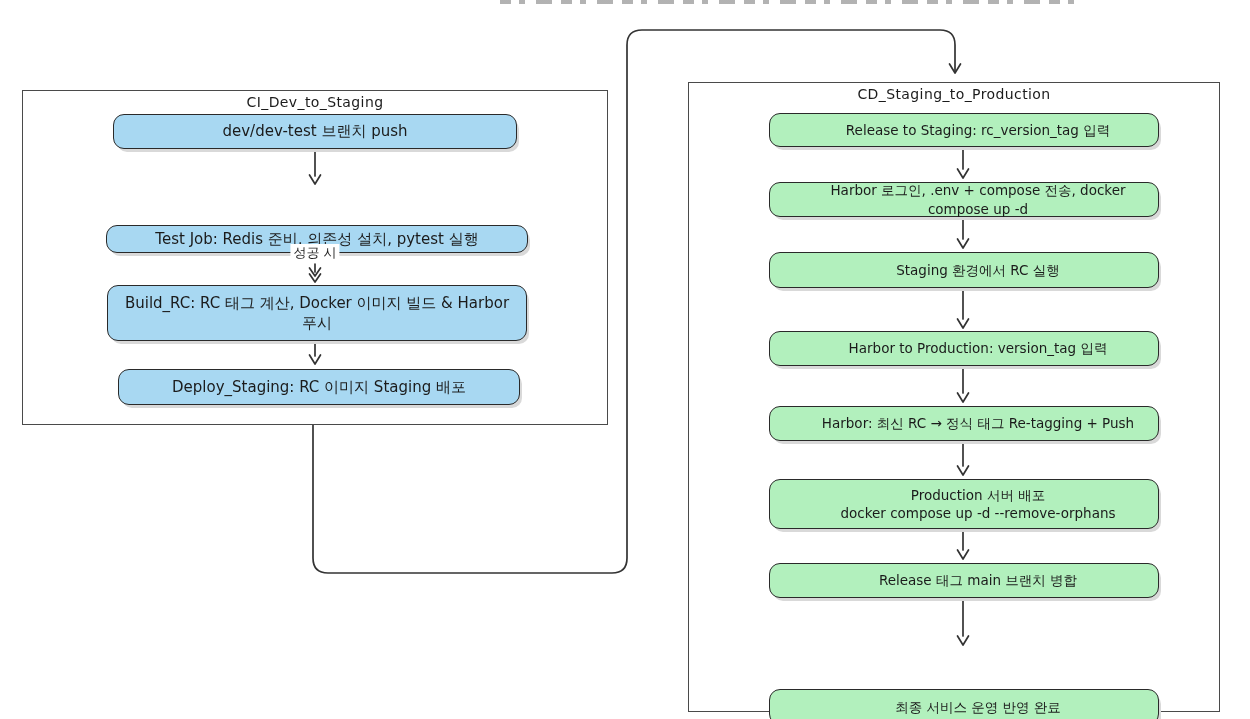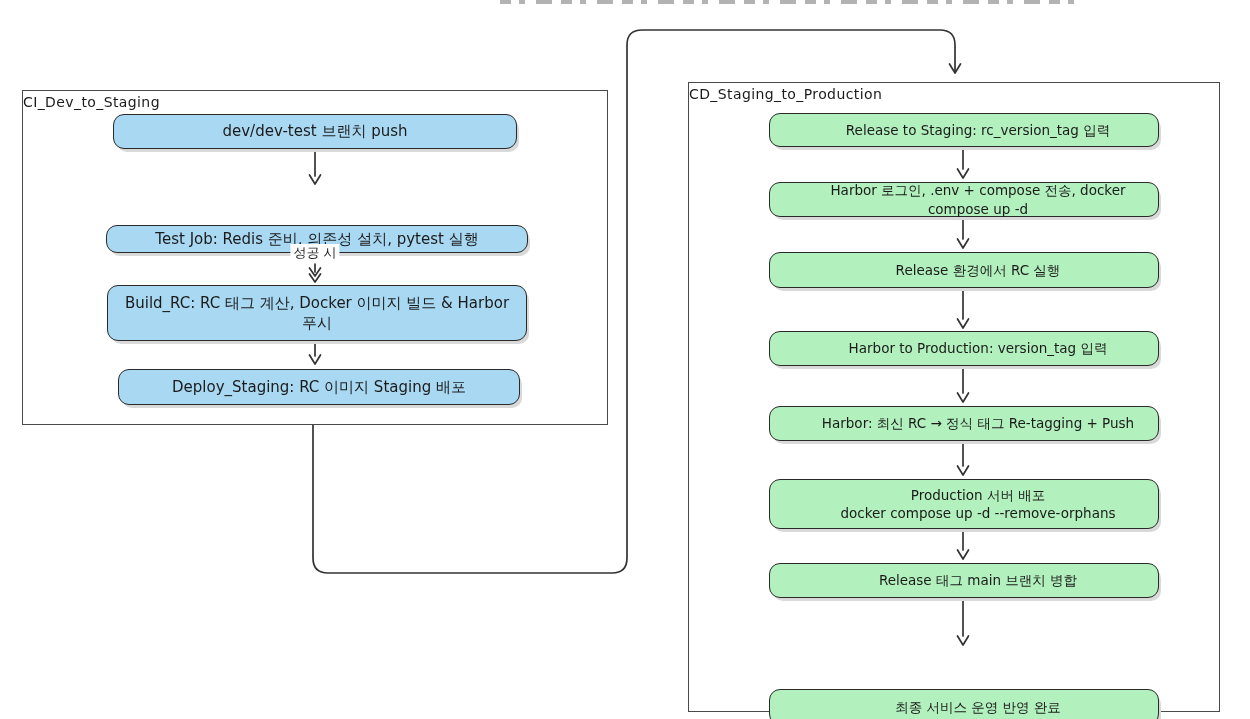--- a/index.html
+++ b/index.html
@@ -32,20 +32,21 @@
   }
 
   .container {
     position: absolute;
     border: 1.6px solid var(--container-border);
     background: transparent;
   }
   .ctitle {
     position: absolute;
     top: 3px; left: 0; right: 0;
+    text-align: center;
     font-size: 14px;
     letter-spacing: 0.4px;
     white-space: nowrap;
   }
 
   .node {
     position: absolute;
     border: 1.7px solid var(--node-border);
     border-radius: 11px;
     display: flex;
@@ -140,21 +141,21 @@
 
   <div class="edge-label" style="left:315px; top:244px;">성공 시</div>
 
   <div class="container" style="left:688px; top:82px; width:532px; height:630px;">
     <div class="ctitle">CD_Staging_to_Production</div>
 
     <div class="node green" style="left:80px; top:30px; width:390px; height:34px;">Release to Staging: rc_version_tag 입력</div>
 
     <div class="node green" style="left:80px; top:99px; width:390px; height:35px;">Harbor 로그인, .env + compose 전송, docker compose up -d</div>
 
-    <div class="node green" style="left:80px; top:169px; width:390px; height:36px;">Release 환경에서 RC 실행</div>
+    <div class="node green" style="left:80px; top:169px; width:390px; height:36px;">Staging 환경에서 RC 실행</div>
 
     <div class="node green" style="left:80px; top:248px; width:390px; height:35px;">Harbor to Production: version_tag 입력</div>
 
     <div class="node green" style="left:80px; top:323px; width:390px; height:35px;">Harbor: 최신 RC → 정식 태그 Re-tagging + Push</div>
 
     <div class="node green" style="left:80px; top:396px; width:390px; height:50px;">Production 서버 배포
 docker compose up -d --remove-orphans</div>
 
     <div class="node green" style="left:80px; top:480px; width:390px; height:35px;">Release 태그 main 브랜치 병합</div>
 

